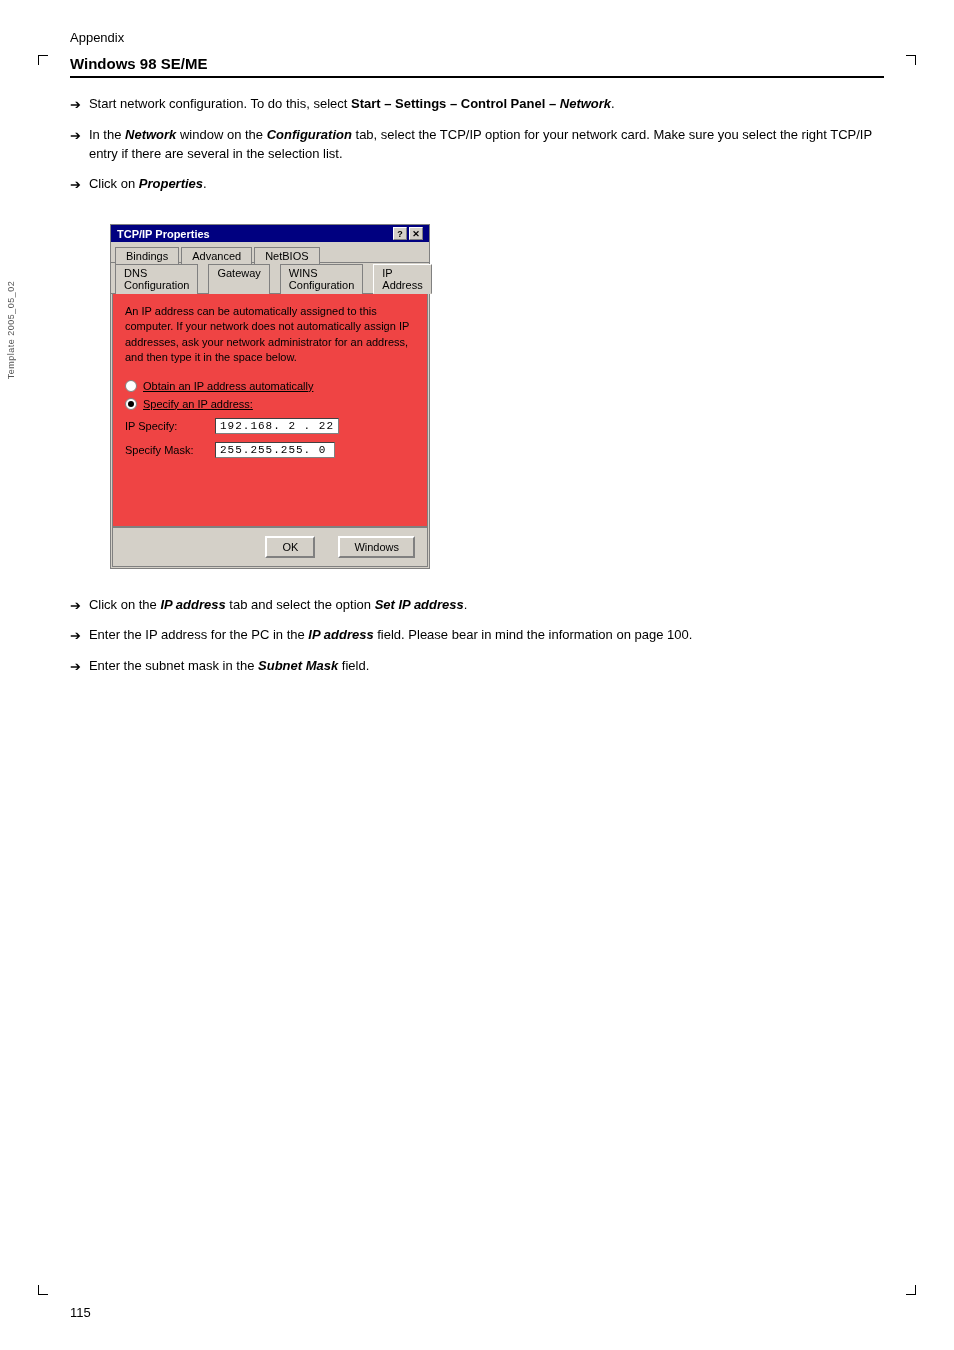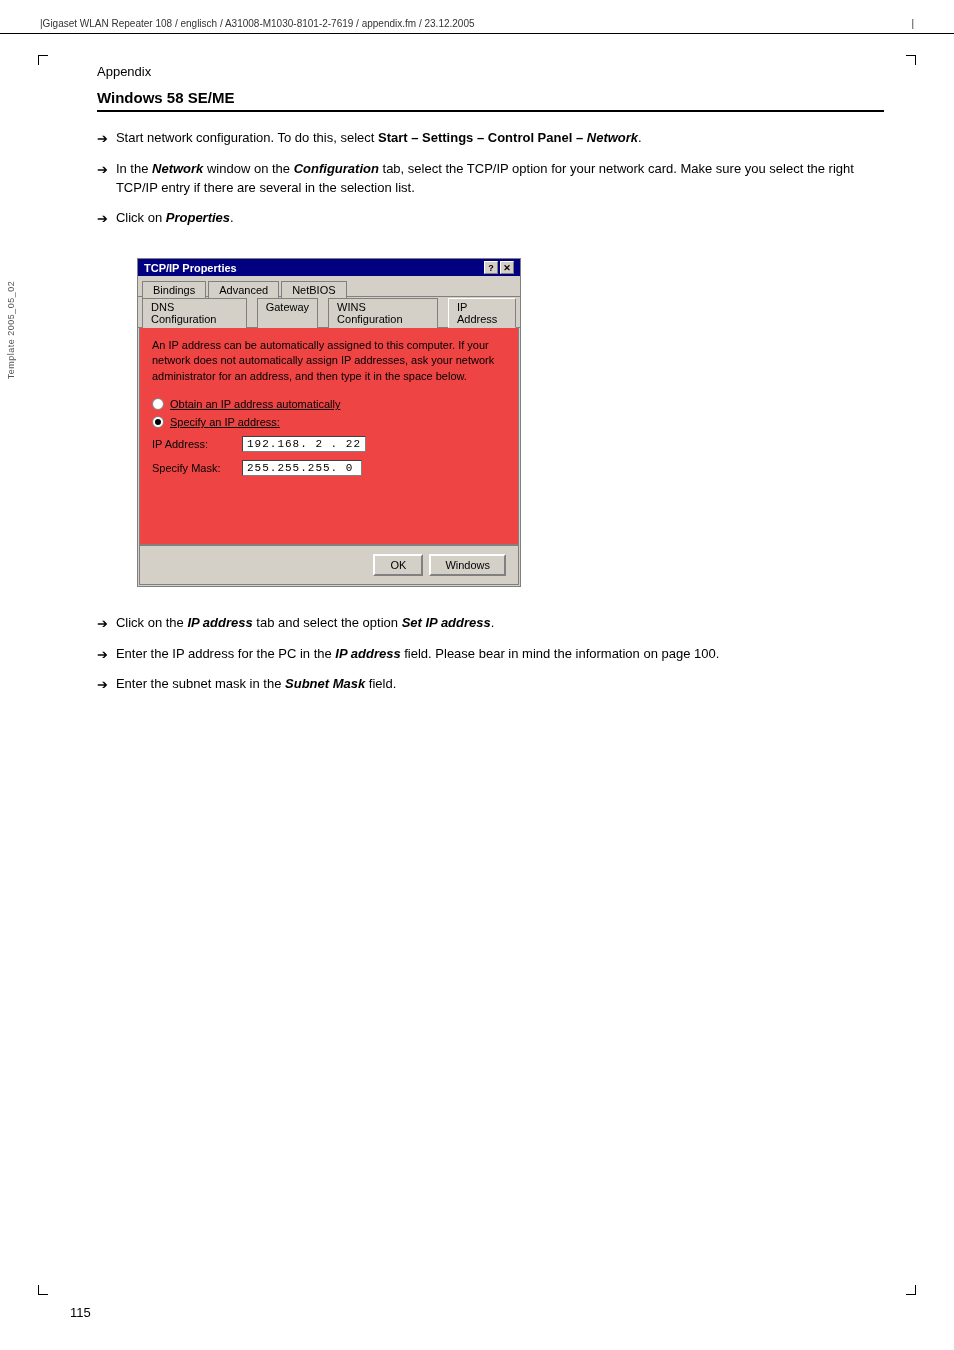--- a/index.html
+++ b/index.html
@@ -47,21 +47,20 @@
       font-size: 9px;
       color: #555;
       transform: rotate(-90deg);
       white-space: nowrap;
       letter-spacing: 0.5px;
     }
 
     
     .main-content {
       padding: 30px 70px 40px 70px;
-      margin-left: 27px;
     }
 
     
     .appendix-heading {
       font-size: 13px;
       font-weight: normal;
       color: #000;
       margin-bottom: 10px;
     }
 
@@ -105,21 +104,21 @@
       flex: 1;
     }
 
     
     .dialog-container {
       margin: 16px 0 16px 40px;
       display: inline-block;
     }
 
     .dialog-window {
-      width: 384px;
+      width: 320px;
       border: 1px solid #808080;
       background: #d4d0c8;
       font-family: 'Courier New', monospace;
       font-size: 11px;
     }
 
     .dialog-titlebar {
       background: #000080;
       color: #fff;
       padding: 2px 6px;
@@ -274,21 +273,21 @@
     }
 
     
     .dialog-footer {
       background: #d4d0c8;
       border: 1px solid #808080;
       border-top: 1px solid #808080;
       padding: 8px 12px;
       display: flex;
       justify-content: flex-end;
-      gap: 6px;
+      gap: 23px;
       margin: 0 1px 1px 1px;
     }
 
     .dialog-btn {
       background: #d4d0c8;
       border: 2px solid;
       border-top-color: #fff;
       border-left-color: #fff;
       border-right-color: #808080;
       border-bottom-color: #808080;
@@ -388,34 +387,30 @@
 
   <div class="corner-mark-tl"></div>
   <div class="corner-mark-tl-v"></div>
   <div class="corner-mark-tr"></div>
   <div class="corner-mark-tr-v"></div>
   <div class="corner-mark-bl"></div>
   <div class="corner-mark-bl-v"></div>
   <div class="corner-mark-br"></div>
   <div class="corner-mark-br-v"></div>
 
-  <div class="top-meta">
-    <span>|Gigaset WLAN Repeater 108 / englisch / A31008-M1030-8101-2-7619 / appendix.fm / 23.12.2005</span>
-    <span>|</span>
-  </div>
 
   <div class="sidebar-label">
     <span>Template 2005_05_02</span>
   </div>
 
   <div class="main-content">
 
     <p class="appendix-heading">Appendix</p>
 
-    <h2 class="section-heading">Windows 58 SE/ME</h2>
+    <h2 class="section-heading">Windows 98 SE/ME</h2>
 
 
     
     <ul class="bullet-list">
 
       <li class="bullet-item">
         <span class="arrow-icon">➔</span>
         <p>
           Start network configuration. To do this, select <strong>Start – Settings – Control Panel – <em>Network</em></strong>.
         </p>
@@ -468,21 +463,21 @@
           <div class="radio-option">
             <div class="radio-circle"></div>
             <span class="radio-label">Obtain an IP address automatically</span>
           </div>
           <div class="radio-option">
             <div class="radio-circle checked"></div>
             <span class="radio-label">Specify an IP address:</span>
           </div>
 
           <div class="field-row">
-            <span class="field-label">IP Address:</span>
+            <span class="field-label">IP Specify:</span>
             <span class="field-value">192.168. 2 . 22</span>
           </div>
 
           <div class="field-row">
             <span class="field-label">Specify Mask:</span>
             <span class="field-value">255.255.255. 0</span>
           </div>
 
           <div style="height: 50px;"></div>
         </div>

